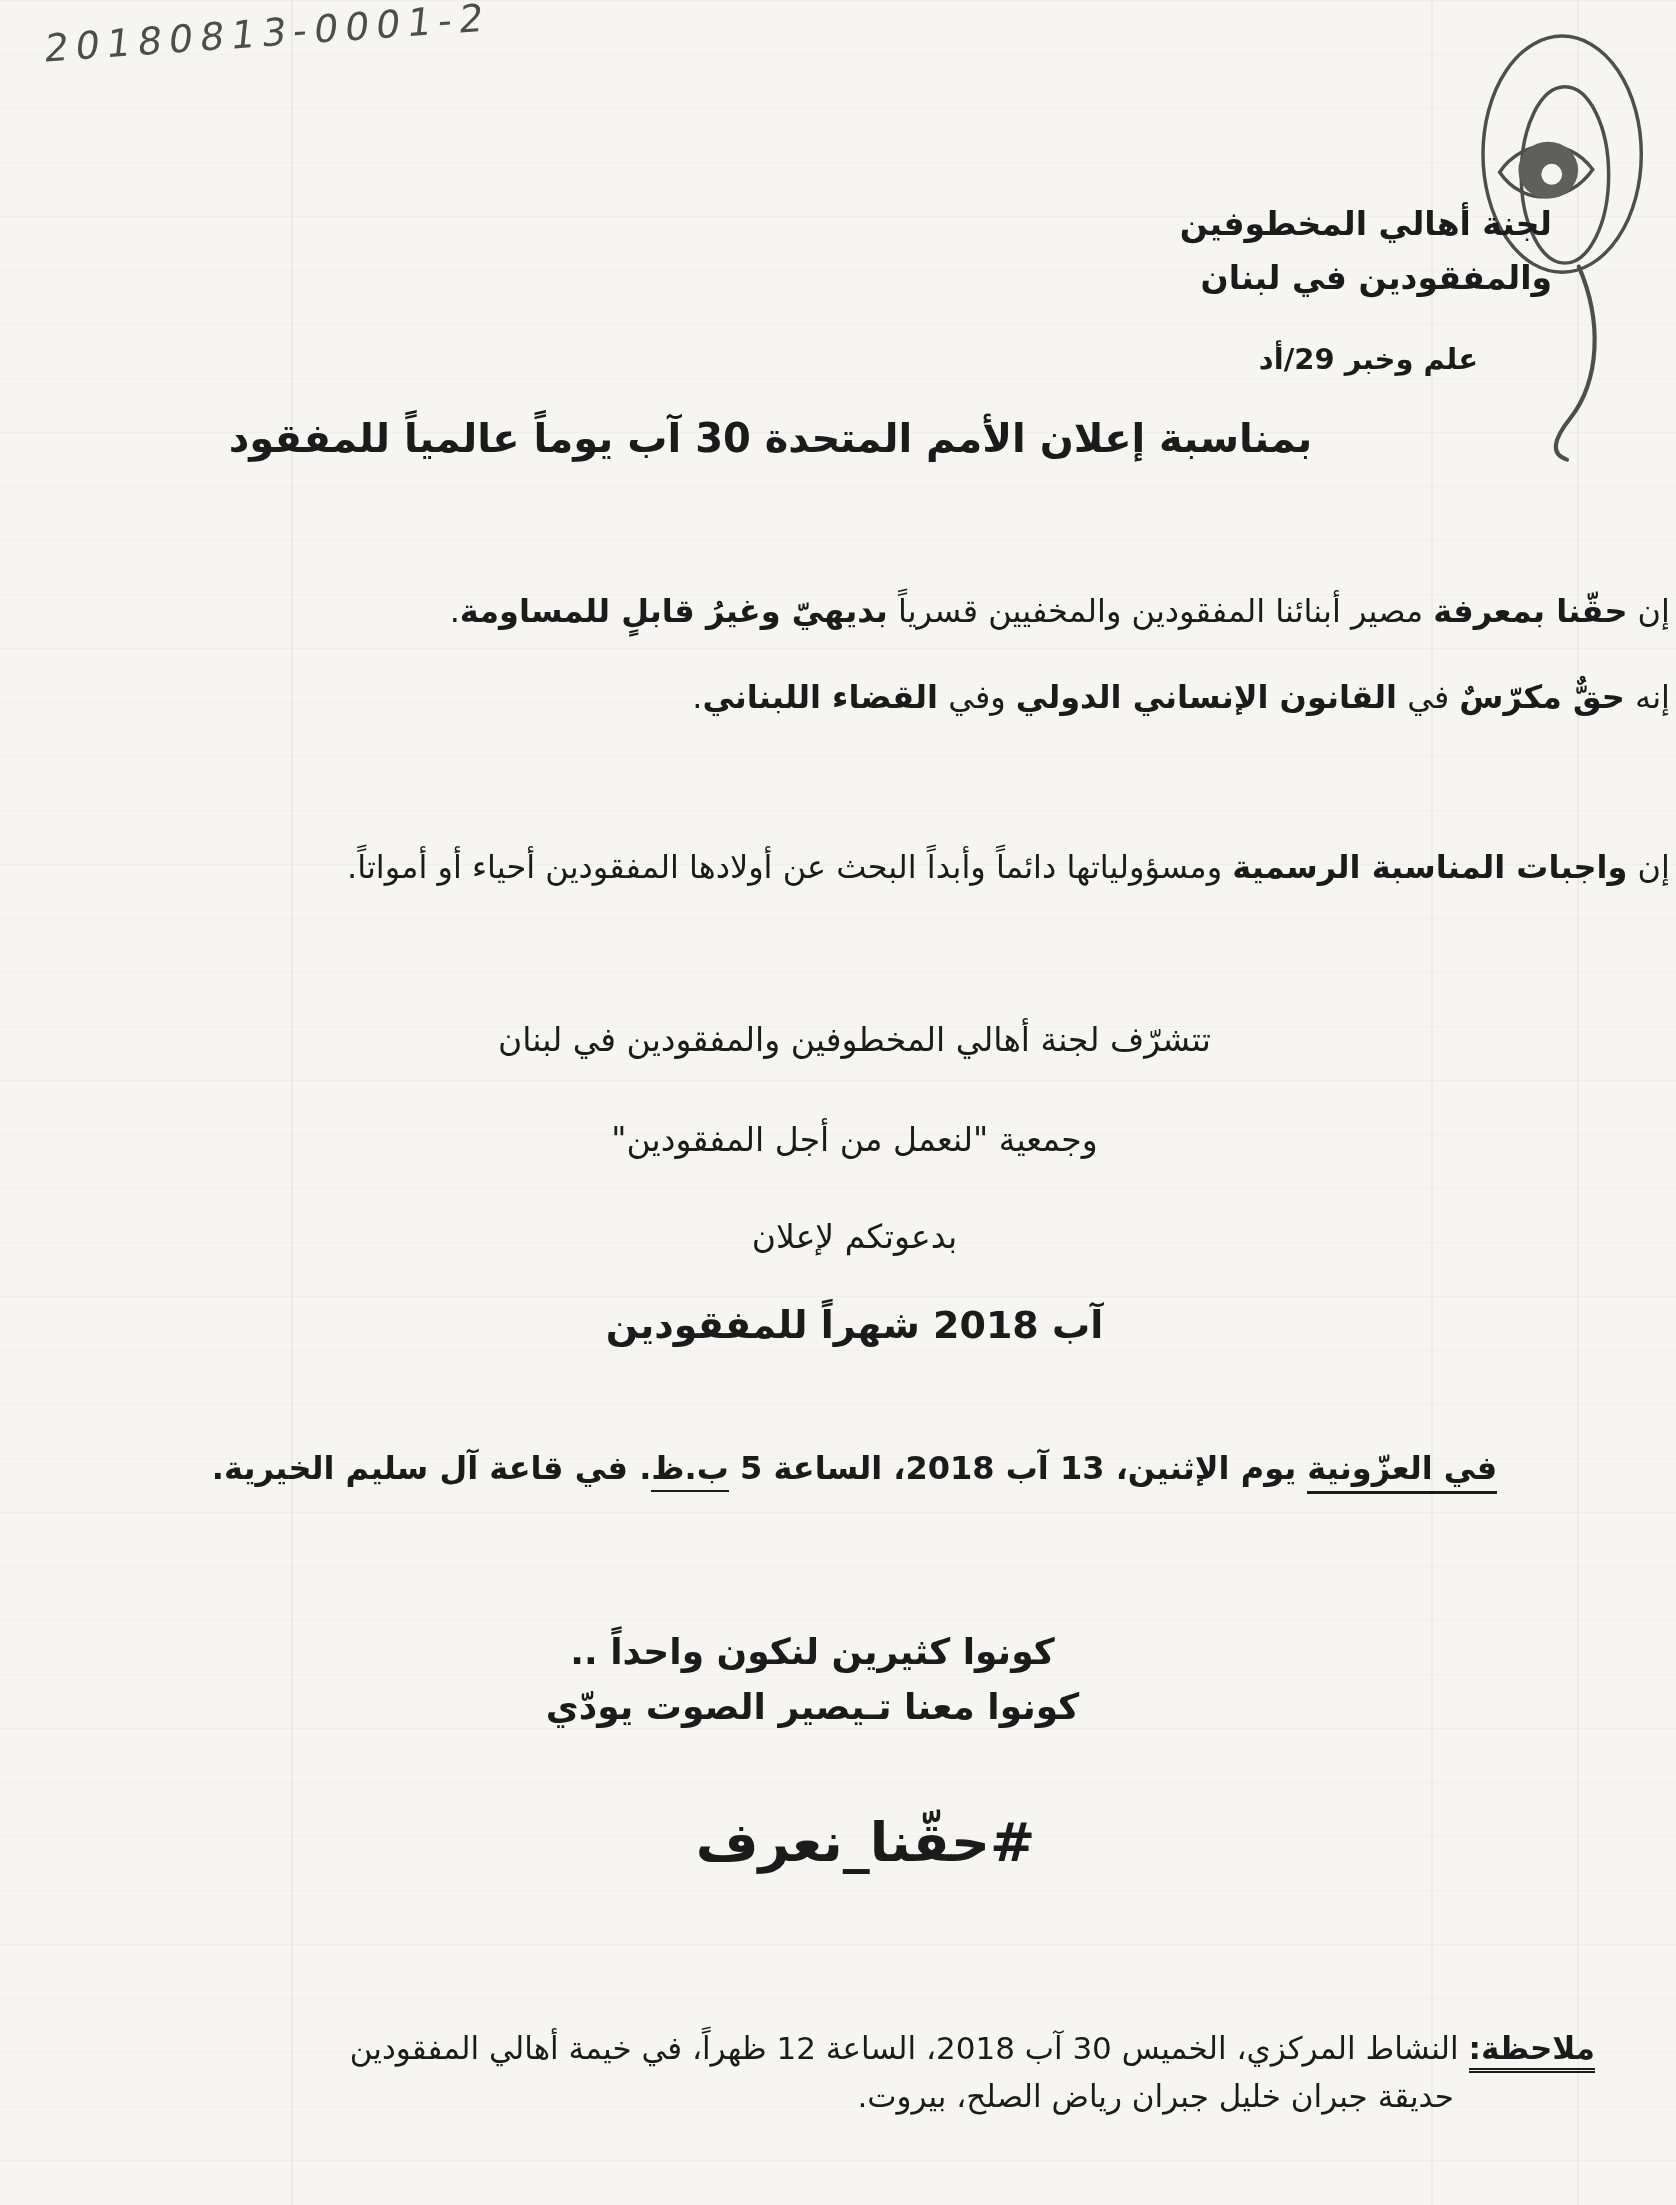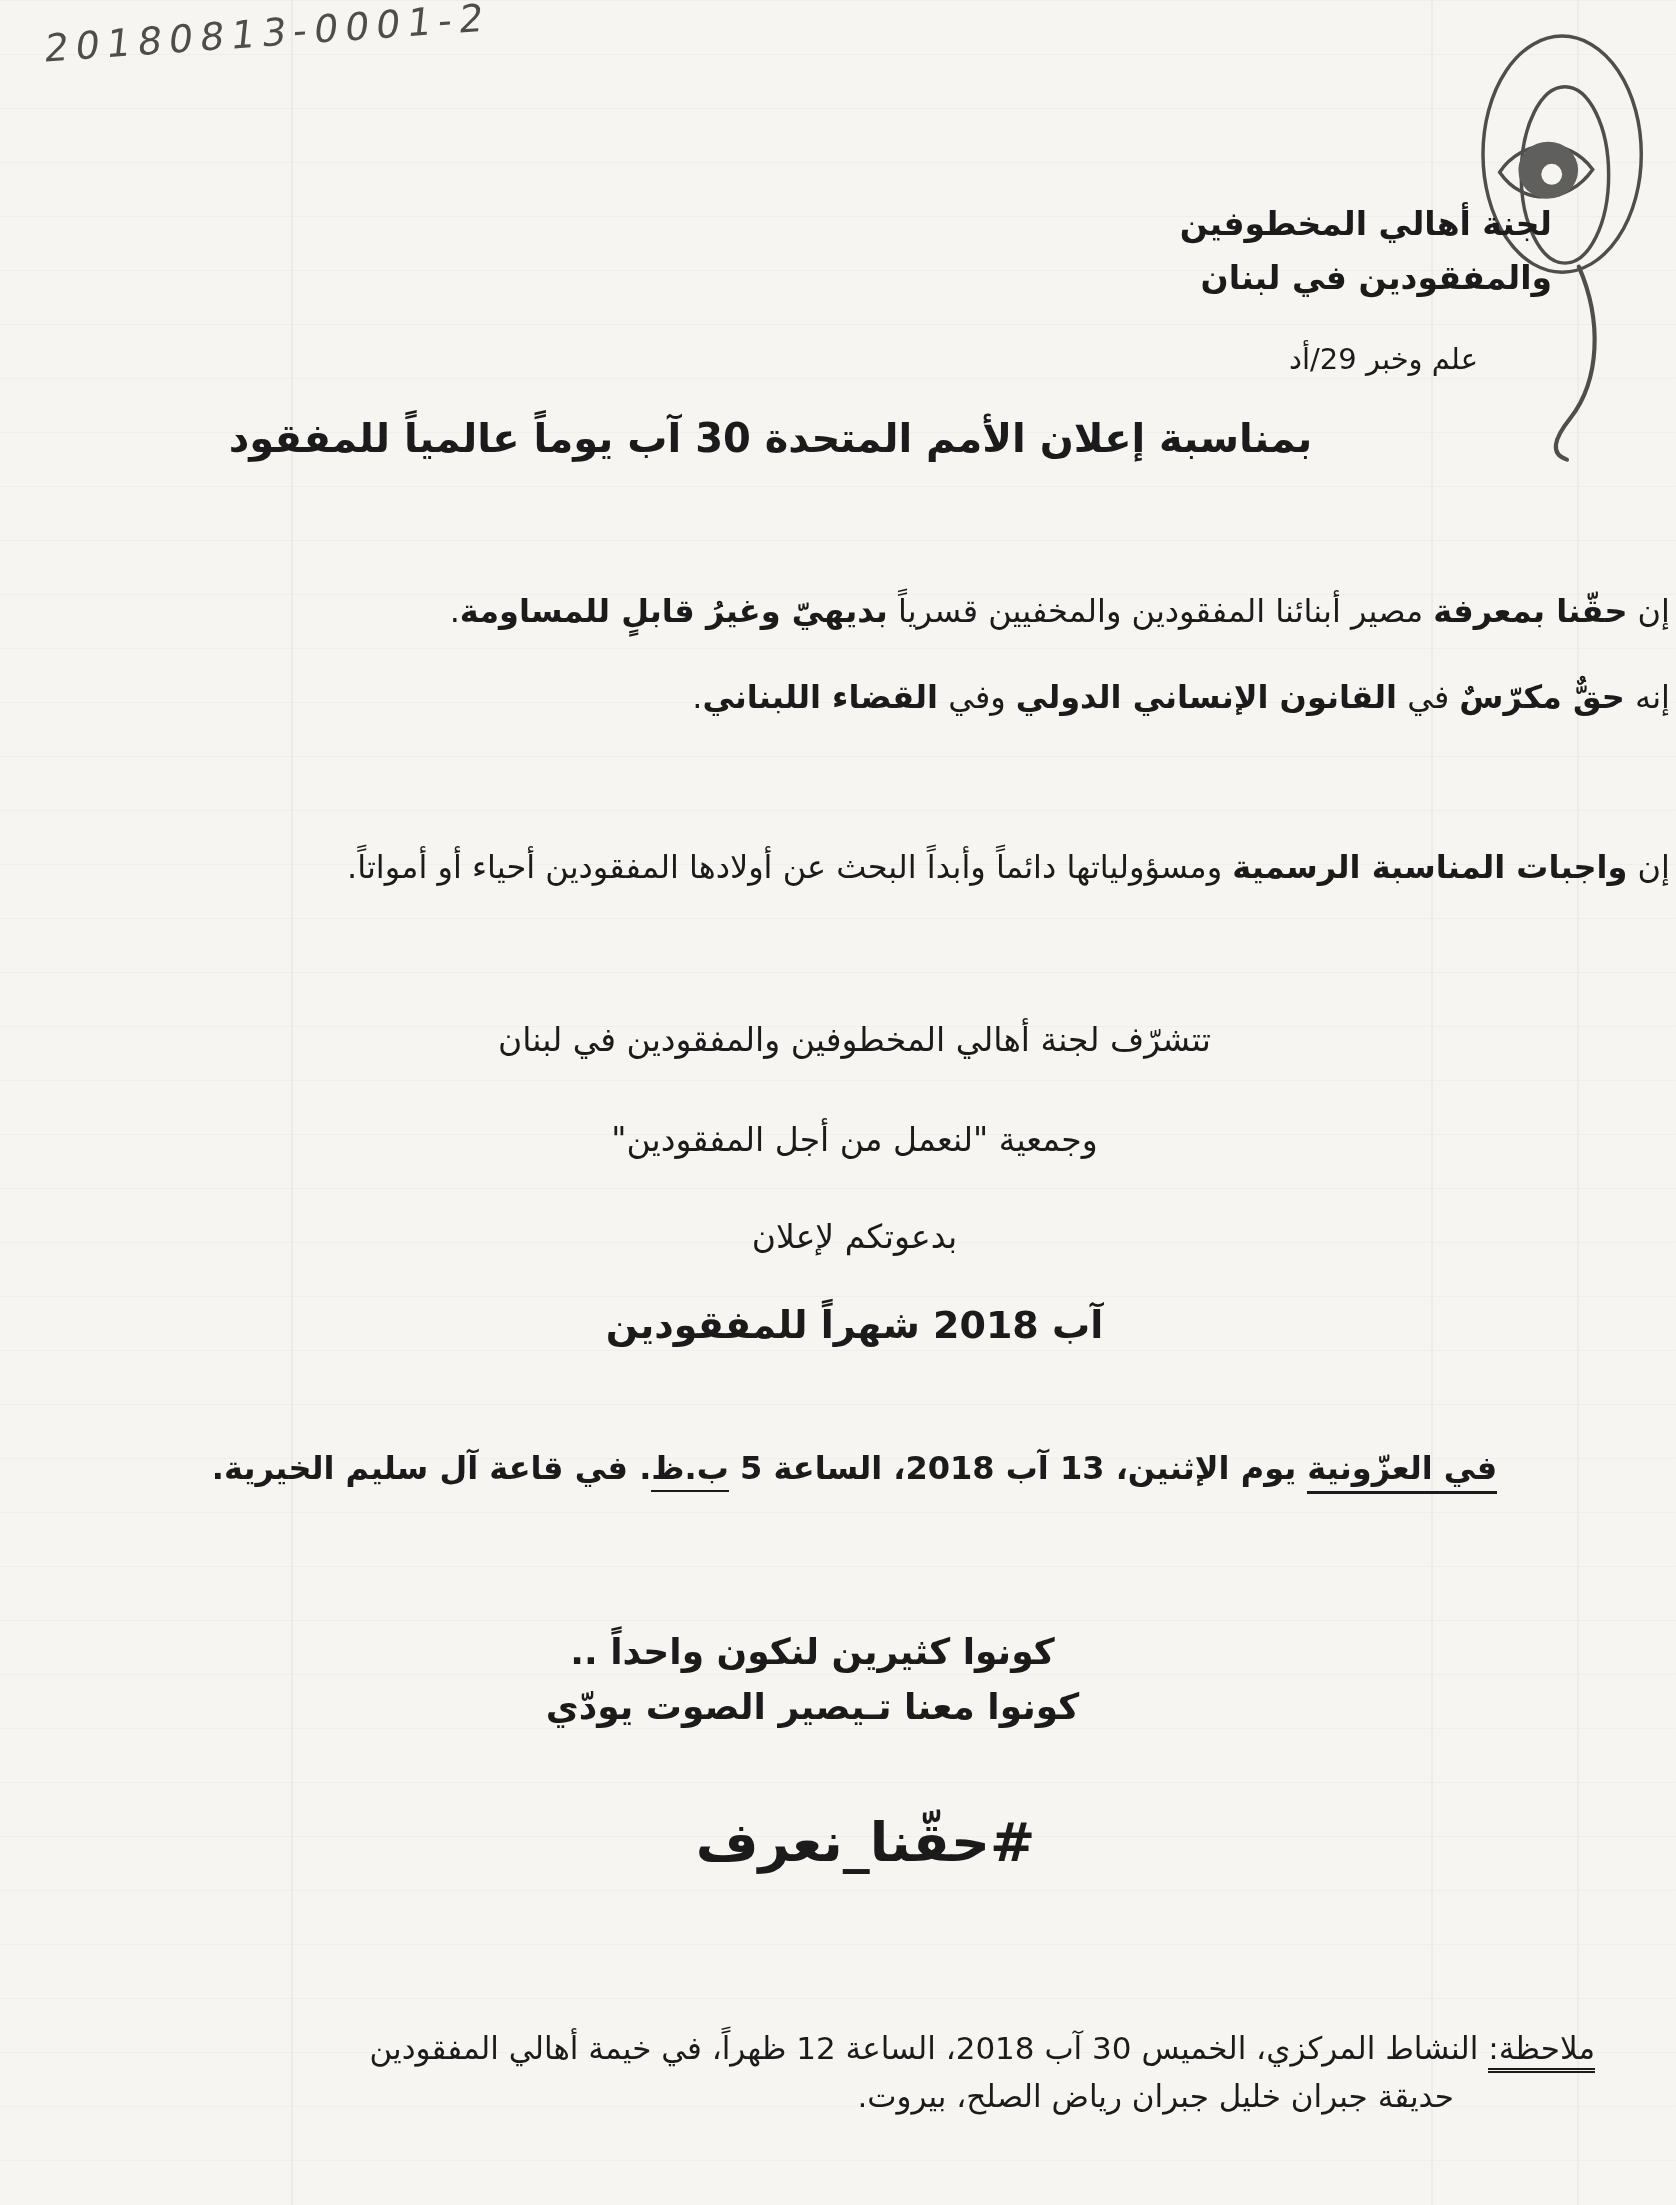--- a/index.html
+++ b/index.html
@@ -26,21 +26,21 @@
   }
   .logo-svg { position:absolute; left:1190px; top:0; width:486px; height:486px; }
   .org-name {
     position:absolute; right:125px; top:197px;
     direction:rtl; text-align:right;
     font-weight:bold; font-size:33px; line-height:1.64;
     white-space:nowrap;
   }
   .license {
     position:absolute; right:199px; top:342px;
-    direction:rtl; font-weight:normal; font-size:29px; white-space:nowrap;
+    direction:rtl; font-weight:bold; font-size:29px; white-space:nowrap;
   }
   .doc-titles {
     position:absolute; left:142px; top:415px; width:1257px;
     direction:rtl; text-align:center;
   }
   .doc-titles .t1 { font-size:40px; font-weight:bold; white-space:nowrap; }
   .doc-titles .t2 { font-size:34px; font-weight:bold; margin-top:16.7px; }
   .stmt {
     position:absolute; right:7px;
     direction:rtl; font-size:32px; line-height:1.4;
@@ -54,21 +54,21 @@
   .month-decl { font-size:38px; font-weight:bold; }
   .event-line { font-size:32px; font-weight:bold; }
   .venue-u { border-bottom:3.5px solid #1b1b1b; padding-bottom:4.2px;margin-top:44px; }
   .time-u  { border-bottom:2.8px solid #1b1b1b; padding-bottom:2.8px; }
   .slogan { left:-42px; font-weight:bold; font-size:36px; }
   .hashtag-line { left:25px; width:1681px; font-weight:bold; font-size:54px; }
   .note-1 {
     position:absolute; right:82px; top:2030px;
     direction:rtl; font-size:31px; white-space:nowrap;
   }
-  .note-label { font-weight:normal; border-bottom:5.6px double #1b1b1b; padding-bottom:2.1px; }
+  .note-label { font-weight:bold; border-bottom:5.6px double #1b1b1b; padding-bottom:2.1px; }
   .note-2 {
     position:absolute; left:0; top:2078px; width:1438px;
     direction:rtl; font-size:31px; white-space:nowrap;margin-left:16px;
   }
 </style>
 </head>
 <body>
 
 <div class="page">
 

